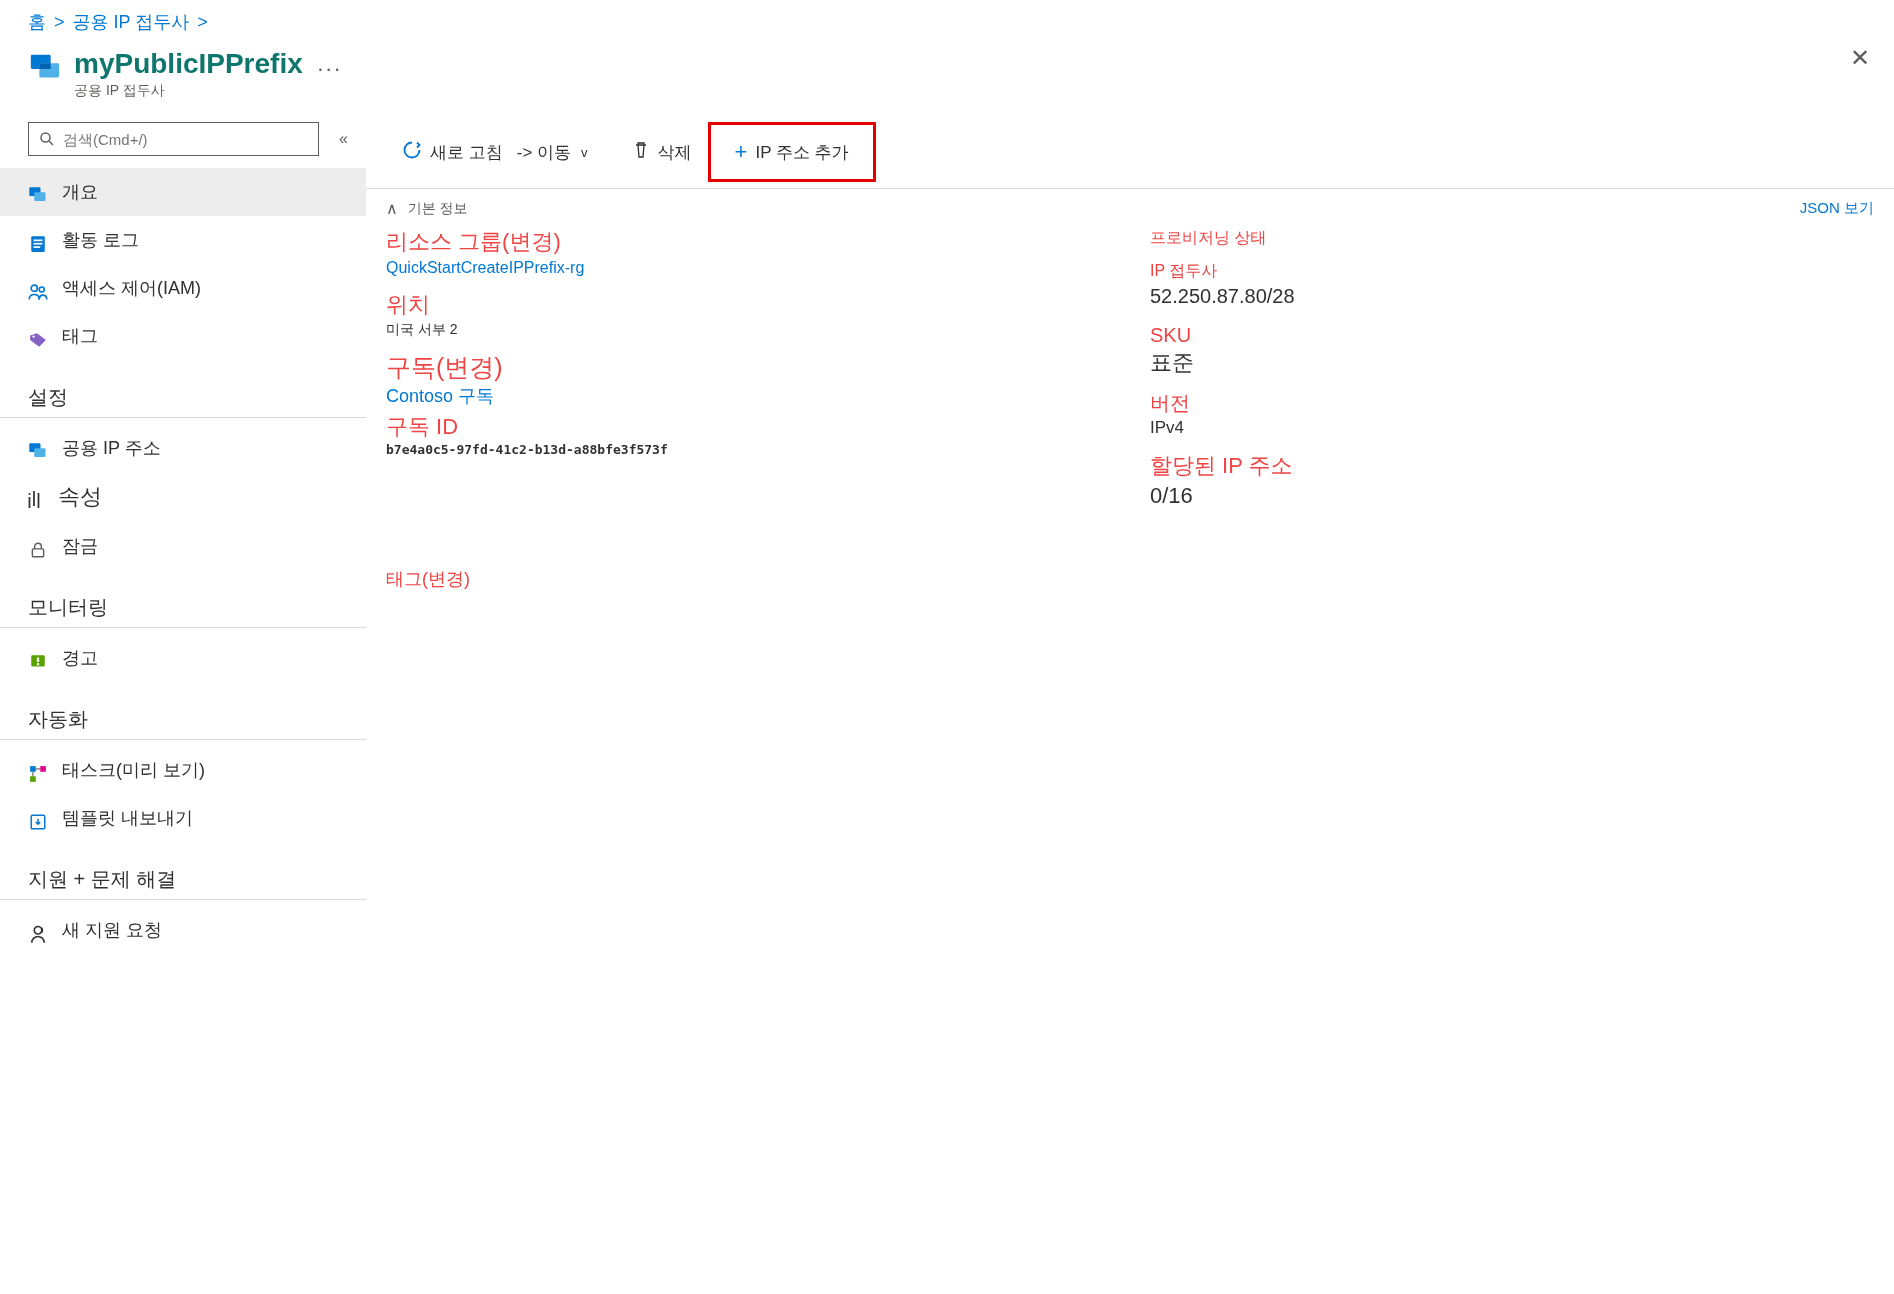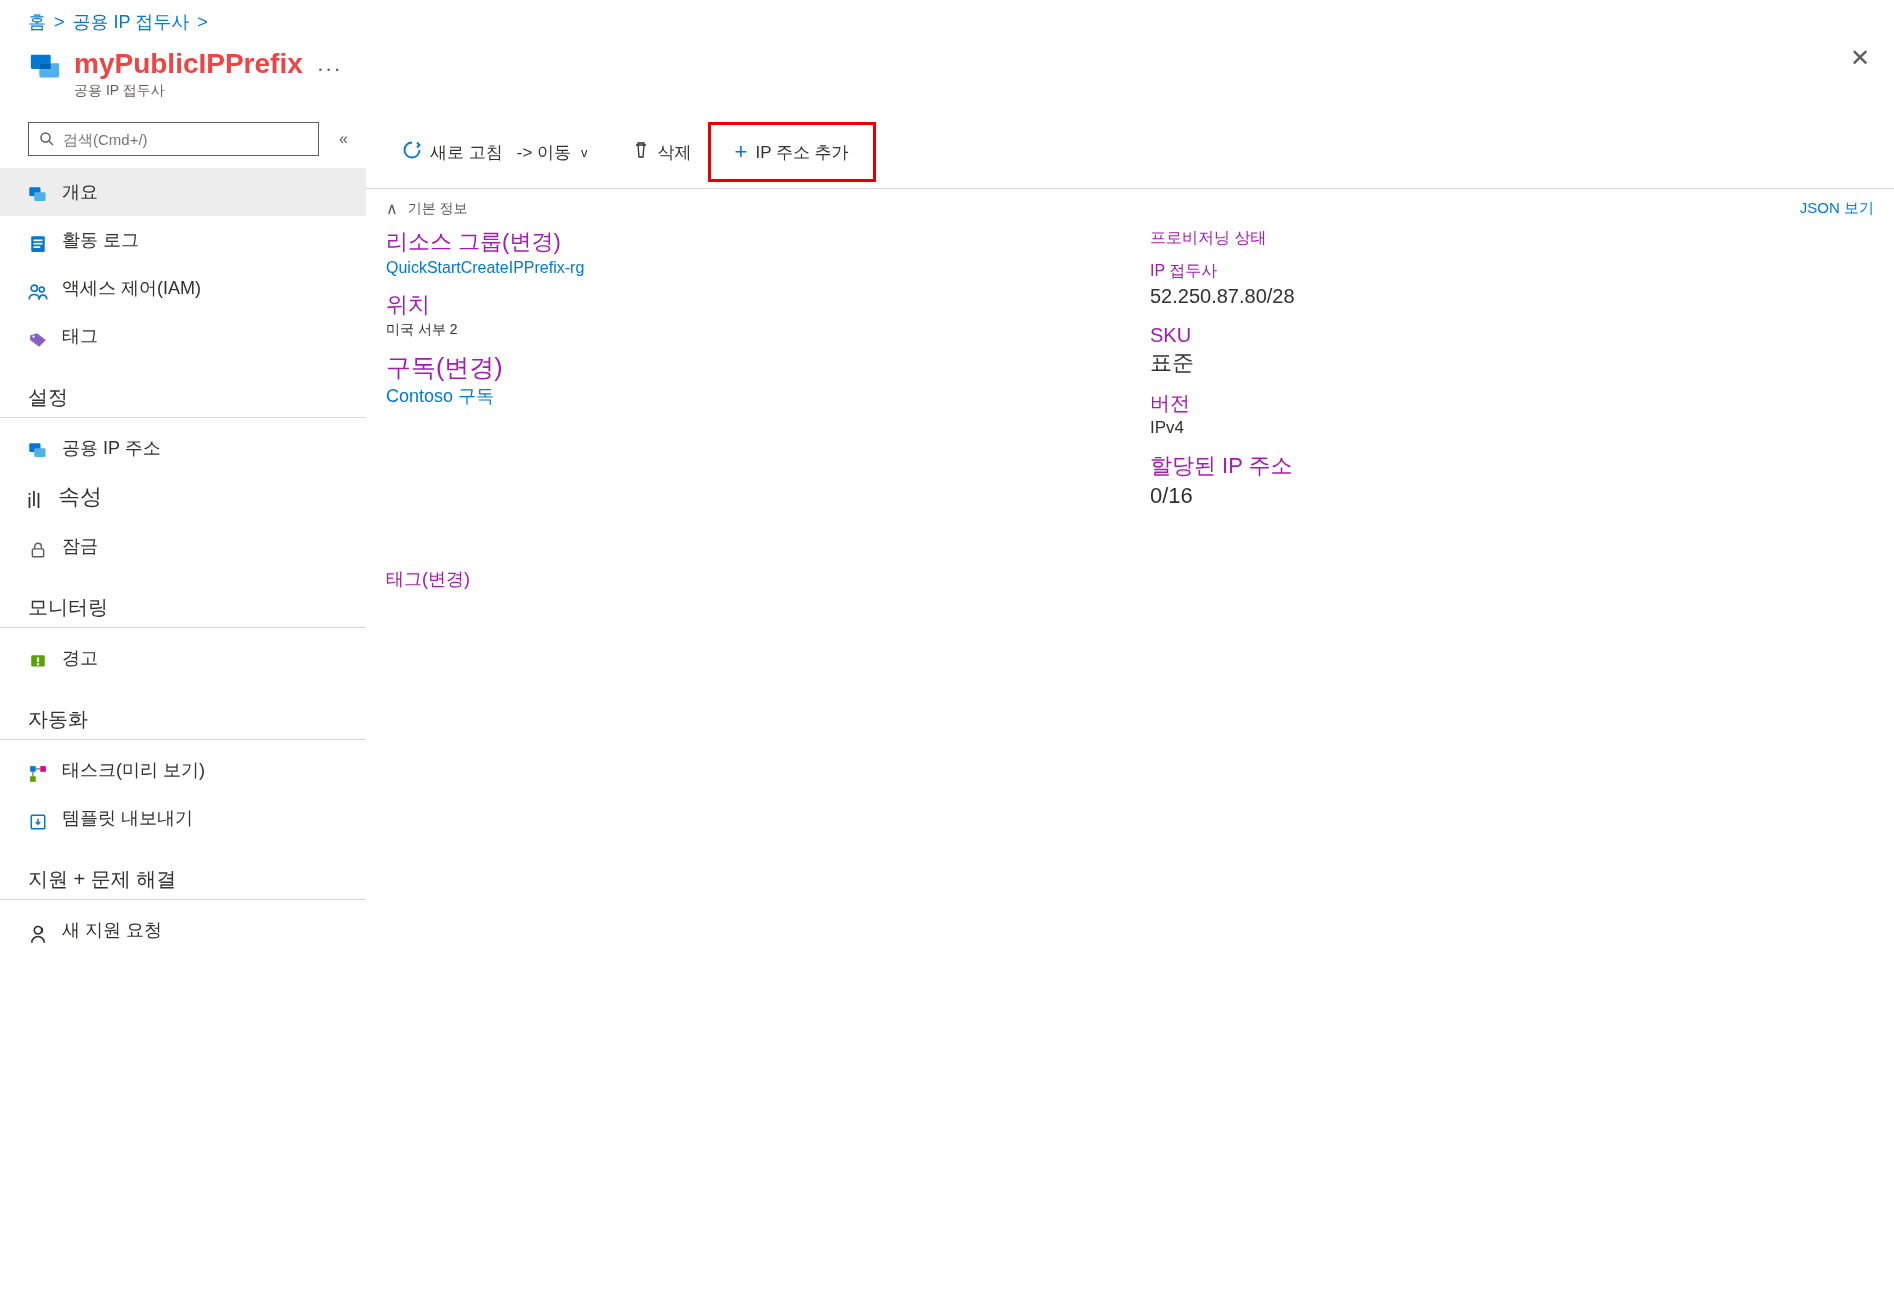--- a/index.html
+++ b/index.html
@@ -40,21 +40,21 @@
       margin-right: 12px;
       margin-top: 4px;
     }
     .header-title {
       display: flex;
       flex-direction: column;
     }
     .header-title h1 {
       font-size: 28px;
       font-weight: 600;
-      color: #ef4444;
+      color: #0f766e;
       display: flex;
       align-items: center;
       justify-content: center;
     }
     .header-title .subtitle {
       font-size: 14px;
       color: #605e5c;
       margin-top: 2px;
     }
     .header-ellipsis {
@@ -195,21 +195,21 @@
     }
     .essentials-col {
       flex: 1;
       min-width: 0;
     }
     .prop-group {
       margin-bottom: 12px;
     }
     .prop-label {
       font-size: 22px;
-      color: #a21caf;
+      color: #ef4444;
       line-height: 1.3;
     }
     .prop-label.small {
       font-size: 16px;
     }
     .prop-value {
       font-size: 18px;
       color: #323130;
       line-height: 1.4;
     }
@@ -435,20 +435,24 @@
           <div class="prop-value link">QuickStartCreateIPPrefix-rg</div>
         </div>
         <div class="prop-group">
           <div class="prop-label">위치</div>
           <div class="prop-value small">미국 서부 2</div>
         </div>
         <div class="prop-group" style="margin-bottom:4px;">
           <div class="prop-label" style="font-size:25px;">구독(변경)</div>
           <div class="prop-value link" style="font-size:18px;">Contoso 구독</div>
         </div>
+        <div class="prop-group">
+          <div class="prop-label" style="font-size:22px;">구독 ID</div>
+          <div class="prop-value mono">b7e4a0c5-97fd-41c2-b13d-a88bfe3f573f</div>
+        </div>
       </div>
       <div class="essentials-col">
         <div class="prop-group">
           <div class="prop-label small">프로비저닝 상태</div>
         </div>
         <div class="prop-group">
           <div class="prop-label small">IP 접두사</div>
           <div class="prop-value" style="font-size:20px;">52.250.87.80/28</div>
         </div>
         <div class="prop-group">

